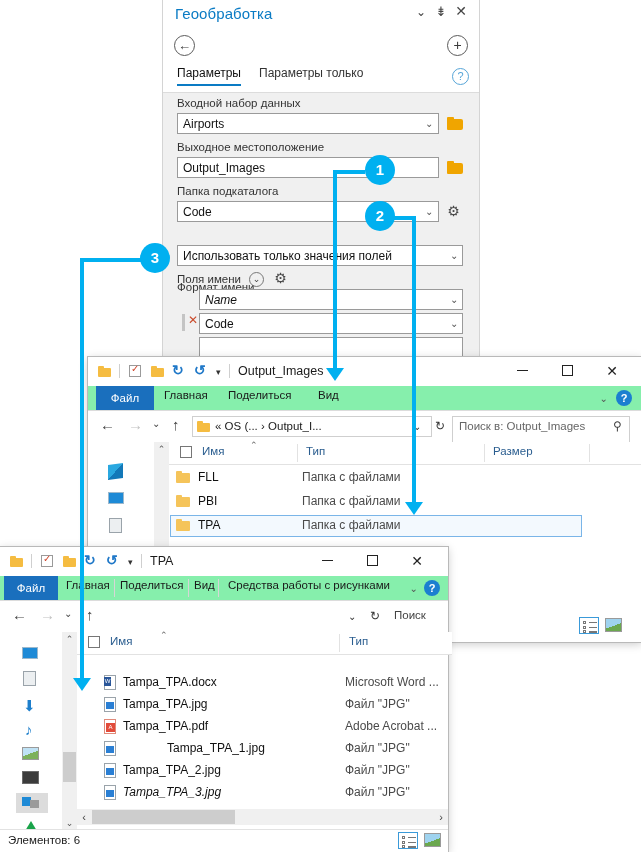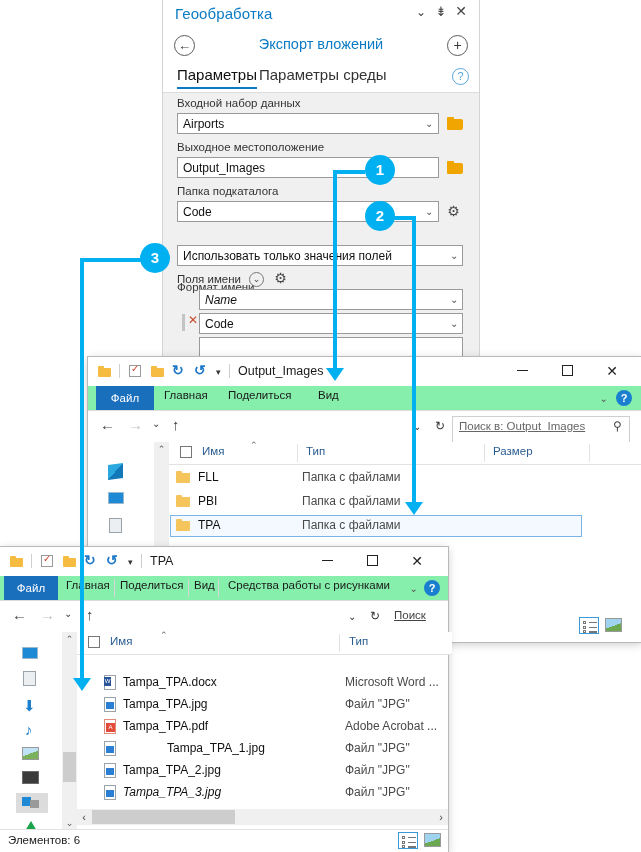--- a/index.html
+++ b/index.html
@@ -47,21 +47,21 @@
   #gp-tooltitle{
     position:absolute;left:0;top:6px;width:100%;text-align:center;
     font-size:14.5px;color:#0a7bc4;
   }
 
   #gp-tabs{
     position:absolute;left:0;top:62px;width:100%;height:30px;background:#ffffff;
     border-bottom:1px solid #dcdcdc;
   }
   .gp-tab{
-    position:absolute;top:4px;font-size:15px;color:#333;cursor:default;
+    position:absolute;top:4px;font-size:12px;color:#333;cursor:default;
   }
   #gp-tab-params{left:14px;color:#111;padding-bottom:4px;border-bottom:2px solid #0a7bc4;}
   #gp-tab-env{left:96px;color:#333;}
   #gp-help{
     right:10px;top:6px;width:17px;height:17px;border-radius:50%;
     border:1.3px solid #56a5d8;color:#56a5d8;font-size:11px;line-height:15px;
     text-align:center;position:absolute;box-sizing:border-box;
   }
 
   #gp-body{position:absolute;left:0;top:93px;width:100%;bottom:0;background:#f0f0f0;}
@@ -138,21 +138,21 @@
     padding-left:22px;white-space:nowrap;overflow:hidden;
   }
   .addr-folder{position:absolute;left:4px;top:4px;width:13px;height:11px;}
   .addr-folder:before{content:"";position:absolute;left:0;top:2px;width:13px;height:9px;background:#f5bc41;border-radius:1px;}
   .addr-folder:after{content:"";position:absolute;left:0;top:0;width:6px;height:2.5px;background:#f5bc41;border-radius:1px 1px 0 0;}
   .addr-chev{position:absolute;font-size:10px;color:#333;}
   .refresh{position:absolute;font-size:12px;color:#333;}
   .searchbox{
     position:absolute;height:29px;border:1px solid #cfcfcf;background:#fff;
     box-sizing:border-box;font-size:11.5px;color:#666;line-height:19px;padding-left:6px;
-    white-space:nowrap;overflow:hidden;text-decoration:underline;
+    white-space:nowrap;overflow:hidden;
   }
   .search-mag{position:absolute;font-size:12px;color:#444;}
 
   .colhdr{position:absolute;left:4px;width:100%;height:22px;background:#fff;border-bottom:1px solid #e2e2e2;}
   .colsep{position:absolute;width:1px;background:#e2e2e2;}
   .coltext{position:absolute;font-size:11.5px;color:#2a5d8f;white-space:nowrap;}
   .sortcaret{position:absolute;font-size:9px;color:#666;}
   .selectall{position:absolute;width:12px;height:12px;border:1.2px solid #767676;background:#fff;box-sizing:border-box;}
 
   .navpane{position:absolute;background:#fff;}
@@ -196,27 +196,26 @@
 
   <div id="gp-titlebar">
     <div id="gp-title">Геообработка</div>
     <div class="gp-winbtn" id="gp-chevron">⌄</div>
     <div class="gp-winbtn" id="gp-pin">⇟</div>
     <div class="gp-winbtn" id="gp-close">✕</div>
   </div>
 
   <div id="gp-subheader">
     <div class="circ-icon" id="gp-back">←</div>
-    <div id="gp-tooltitle">Экспорт вложений</div>
     <div class="circ-icon" id="gp-add">+</div>
   </div>
 
   <div id="gp-tabs">
     <div class="gp-tab" id="gp-tab-params">Параметры</div>
-    <div class="gp-tab" id="gp-tab-env">Параметры среды</div>
+    <div class="gp-tab" id="gp-tab-env">Параметры только</div>
     <div id="gp-help">?</div>
   </div>
 
   <div id="gp-body">
 
     <div class="gp-label" style="left:14px;top:4px;">Входной набор данных</div>
     <div class="gp-field" style="left:14px;top:20px;width:262px;">Airports</div>
     <div class="gp-caret" style="left:262px;top:25px;">⌄</div>
     <div class="gp-folder" style="left:284px;top:24px;"></div>
 
@@ -281,20 +280,24 @@
     <div class="ribbon-chev" style="right:34px;top:7px;">⌄</div>
     <div class="ribbon-help" style="right:10px;top:4px;">?</div>
   </div>
 
   <div class="navbar" style="top:54px;">
     <div class="navarrow" style="left:12px;top:5px;">←</div>
     <div class="navarrow dim" style="left:40px;top:5px;">→</div>
     <div class="navarrow" style="left:64px;top:7px;font-size:10px;">⌄</div>
     <div class="navarrow" style="left:84px;top:5px;">↑</div>
 
+    <div class="addrbox" style="left:104px;top:5px;width:240px;">
+      <span class="addr-folder"></span>
+      <span>«  OS (...  ›  Output_I...</span>
+    </div>
     <div class="addr-chev" style="left:325px;top:10px;">⌄</div>
     <div class="refresh" style="left:347px;top:8px;">↻</div>
 
     <div class="searchbox" style="left:364px;top:5px;width:178px;">Поиск в: Output_Images</div>
     <div class="search-mag" style="left:525px;top:8px;">⚲</div>
   </div>
 
   <div class="colhdr" style="top:85px;">
     <div class="selectall" style="left:88px;top:4px;"></div>
     <div class="coltext" style="left:110px;top:3px;">Имя</div>

